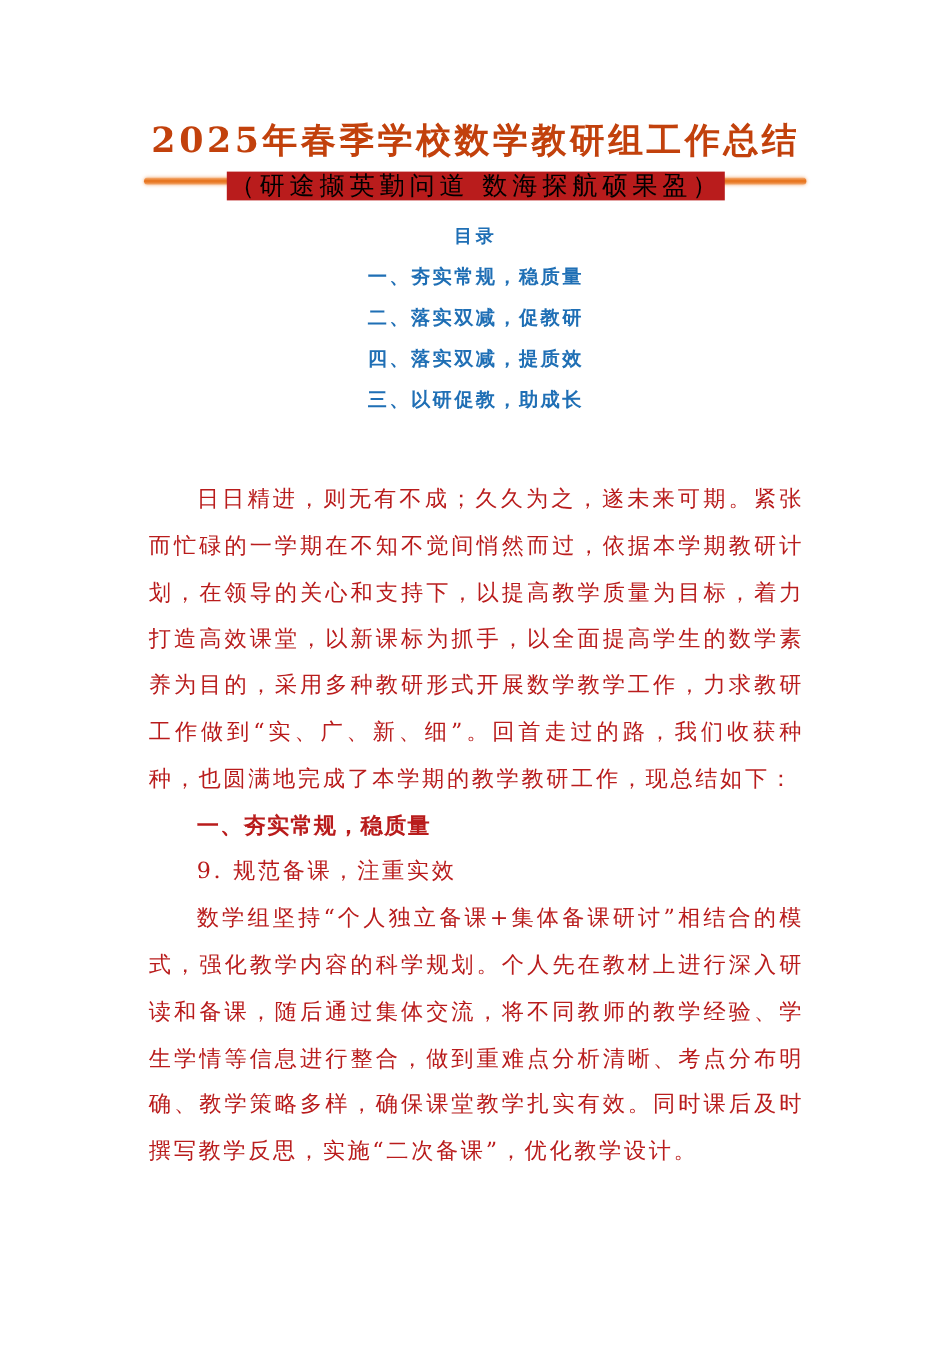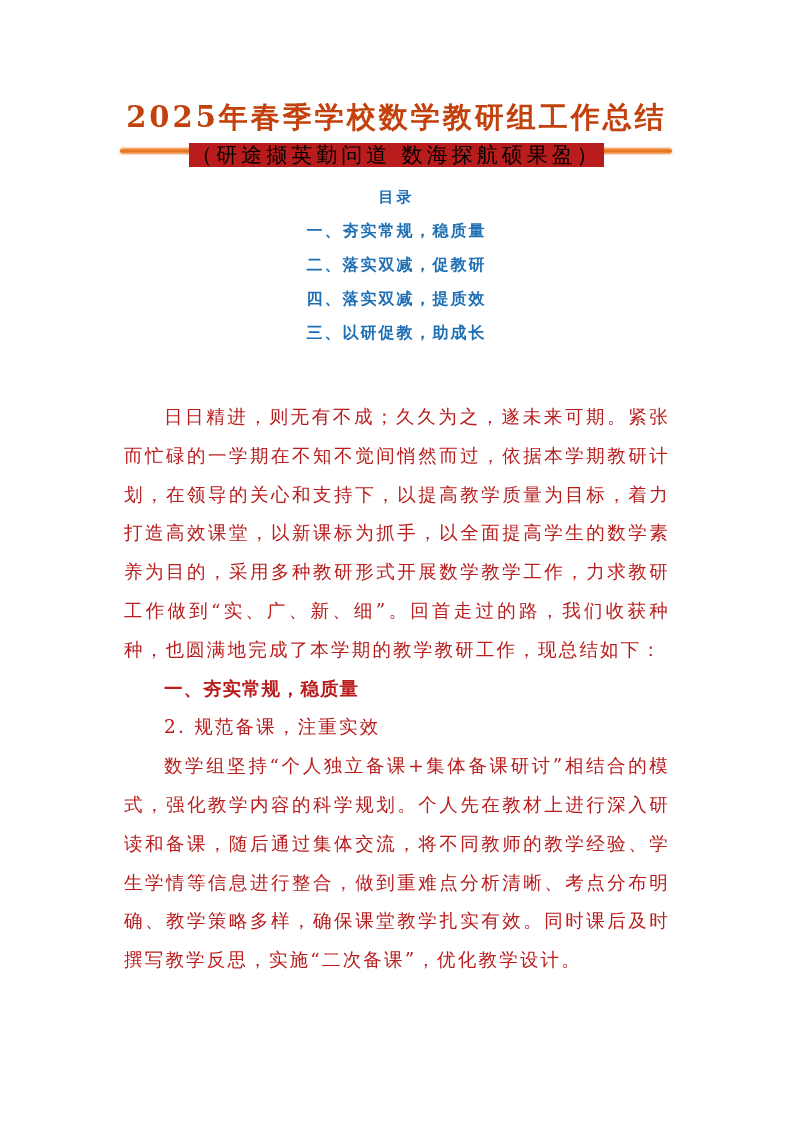--- a/index.html
+++ b/index.html
@@ -41,16 +41,16 @@
     <div class="h">目录</div>
     <div class="it">一、夯实常规，稳质量</div>
     <div class="it">二、落实双减，促教研</div>
     <div class="it">四、落实双减，提质效</div>
     <div class="it">三、以研促教，助成长</div>
   </div>
 
   <div class="body">
     <p class="p indent">日日精进，则无有不成；久久为之，遂未来可期。紧张而忙碌的一学期在不知不觉间悄然而过，依据本学期教研计划，在领导的关心和支持下，以提高教学质量为目标，着力打造高效课堂，以新课标为抓手，以全面提高学生的数学素养为目的，采用多种教研形式开展数学教学工作，力求教研工作做到“实、广、新、细”。回首走过的路，我们收获种种，也圆满地完成了本学期的教学教研工作，现总结如下：</p>
     <p class="p sec">一、夯实常规，稳质量</p>
-    <p class="p sub">2. 规范备课，注重实效</p>
+    <p class="p sub">9. 规范备课，注重实效</p>
     <p class="p indent">数学组坚持“个人独立备课+集体备课研讨”相结合的模式，强化教学内容的科学规划。个人先在教材上进行深入研读和备课，随后通过集体交流，将不同教师的教学经验、学生学情等信息进行整合，做到重难点分析清晰、考点分布明确、教学策略多样，确保课堂教学扎实有效。同时课后及时撰写教学反思，实施“二次备课”，优化教学设计。</p>
   </div>
 </div>
 
 </body></html>

